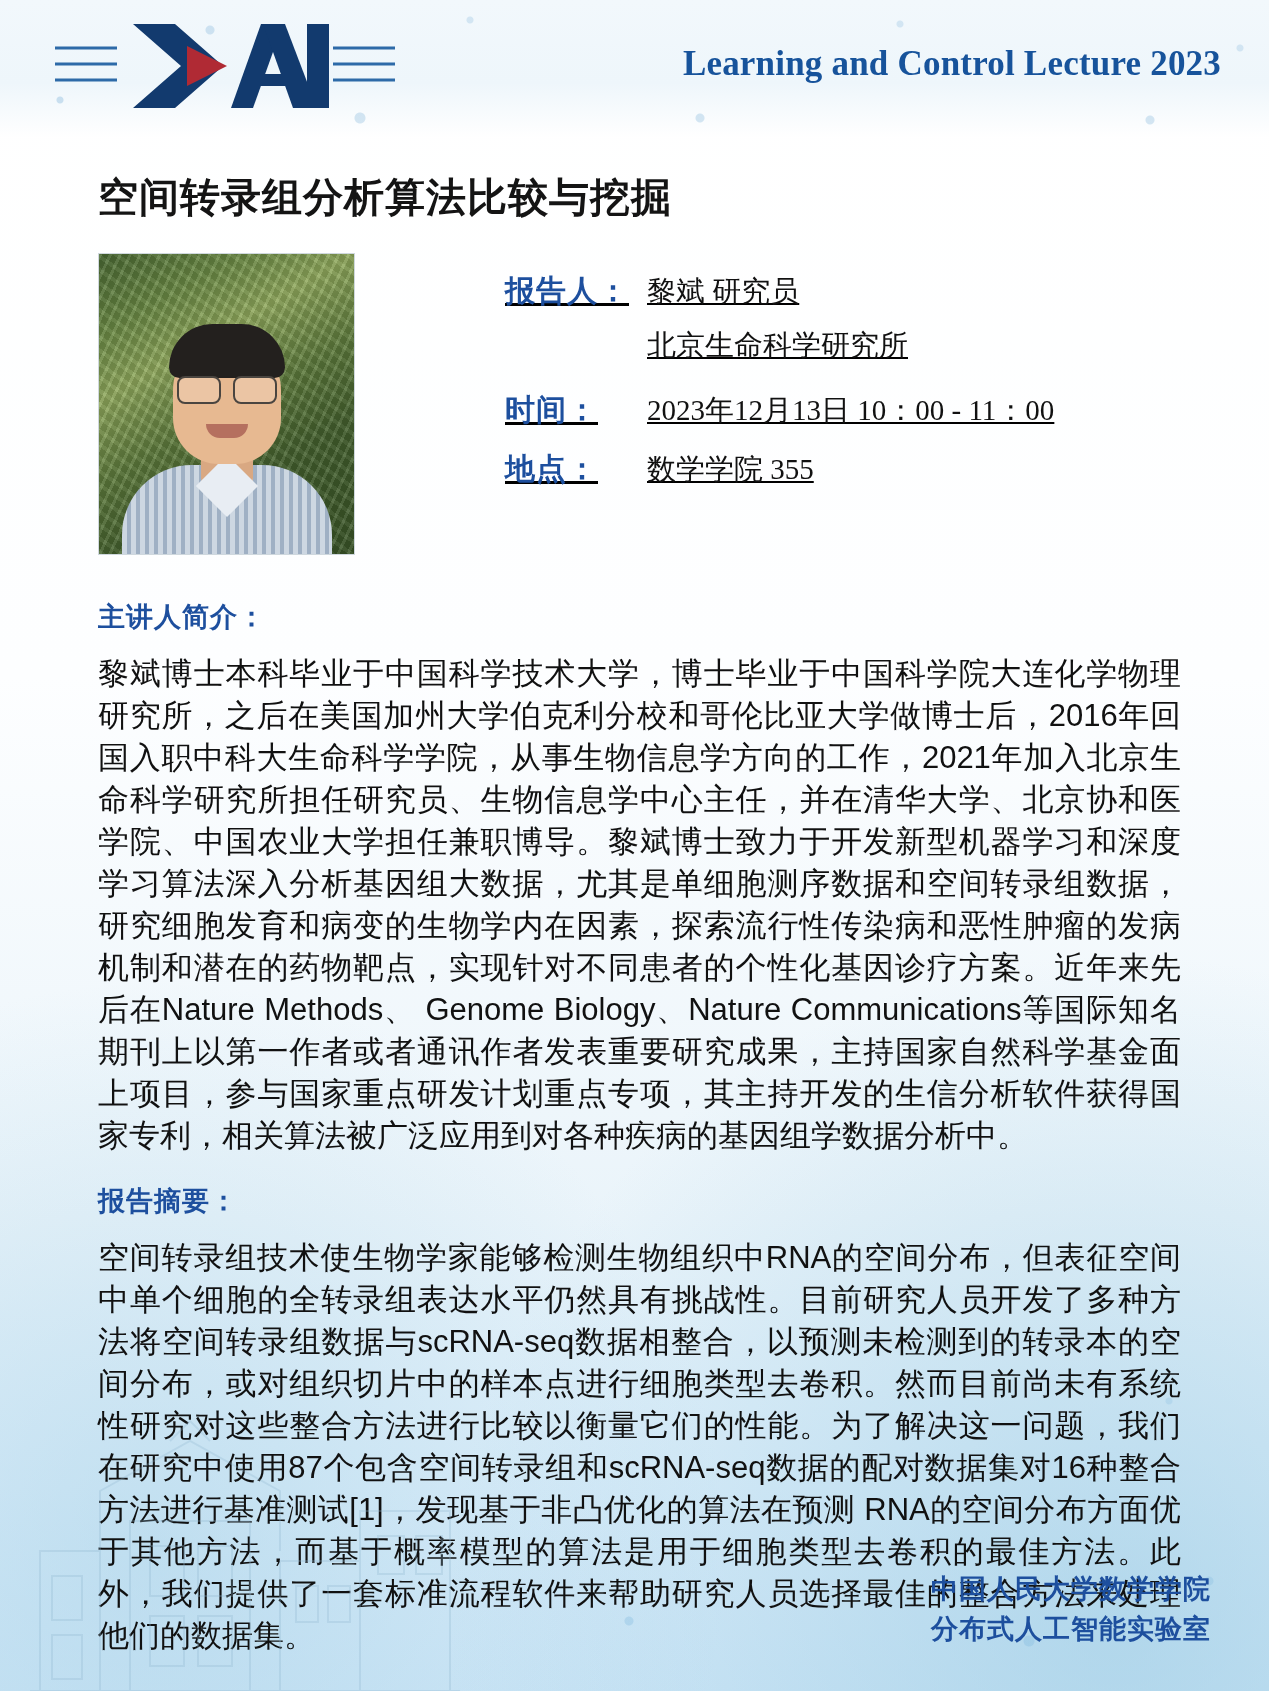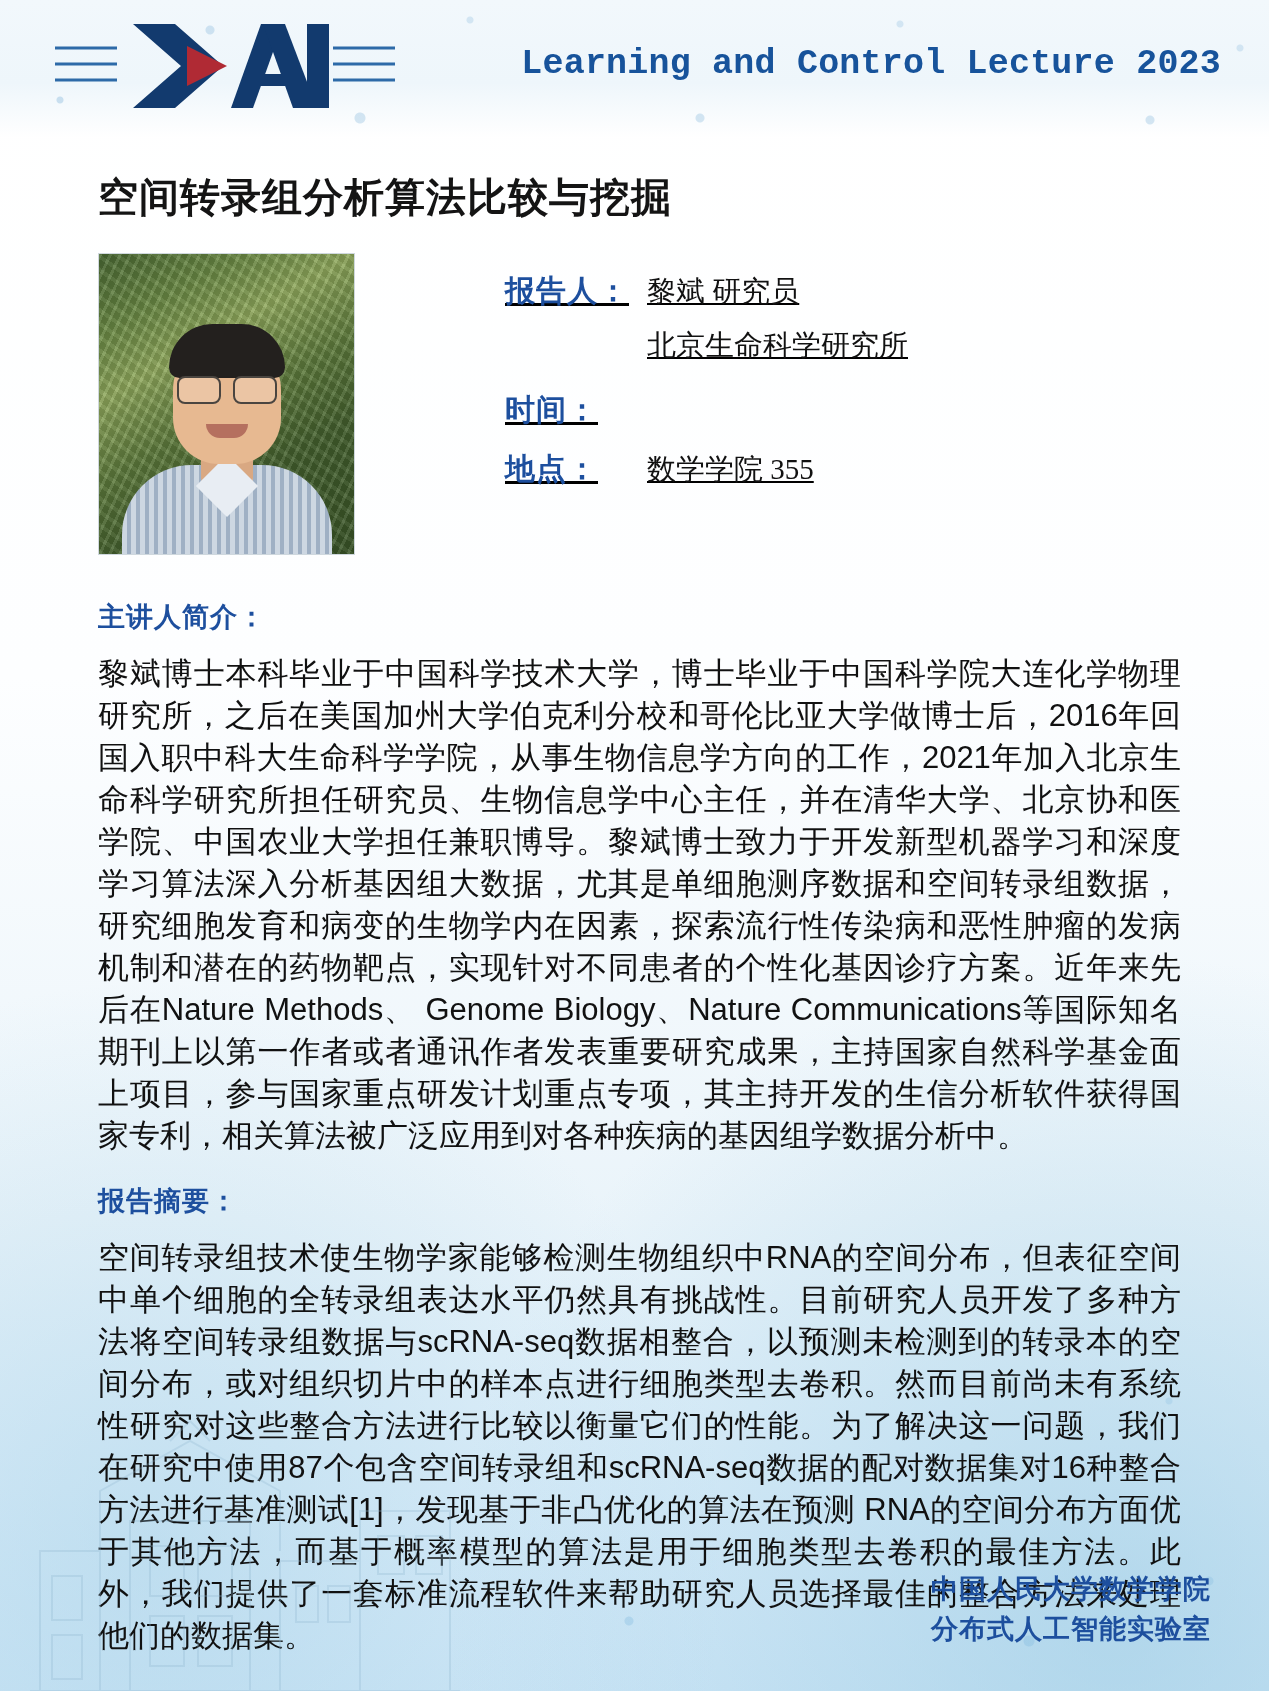--- a/index.html
+++ b/index.html
@@ -72,21 +72,21 @@
     width: 340px; height: 100px;
   }
   .header-title {
     position: absolute;
     right: 48px;
     top: 44px;
     font-size: 35px;
     font-weight: bold;
     color: #17539b;
     letter-spacing: 0.2px;
-    font-family: Liberation Mono, monospace;
+    font-family: Liberation Serif, serif;
   }
 
   
   .main-title {
     margin: 32px 0 6px 98px;
     font-size: 40px;
     font-weight: bold;
     color: #141414;
     letter-spacing: 1px;
   }
@@ -318,20 +318,21 @@
     <div class="info">
 
       <div class="info-row">
         <span class="info-label">报告人：</span>
         <span class="info-value">黎斌 研究员</span>
       </div>
       <div class="info-sub">北京生命科学研究所</div>
 
       <div class="info-row">
         <span class="info-label">时间：</span>
+        <span class="info-value">2023年12月13日 10：00 - 11：00</span>
       </div>
 
       <div class="info-row">
         <span class="info-label">地点：</span>
         <span class="info-value">数学学院 355</span>
       </div>
 
     </div>
   </div>
 

